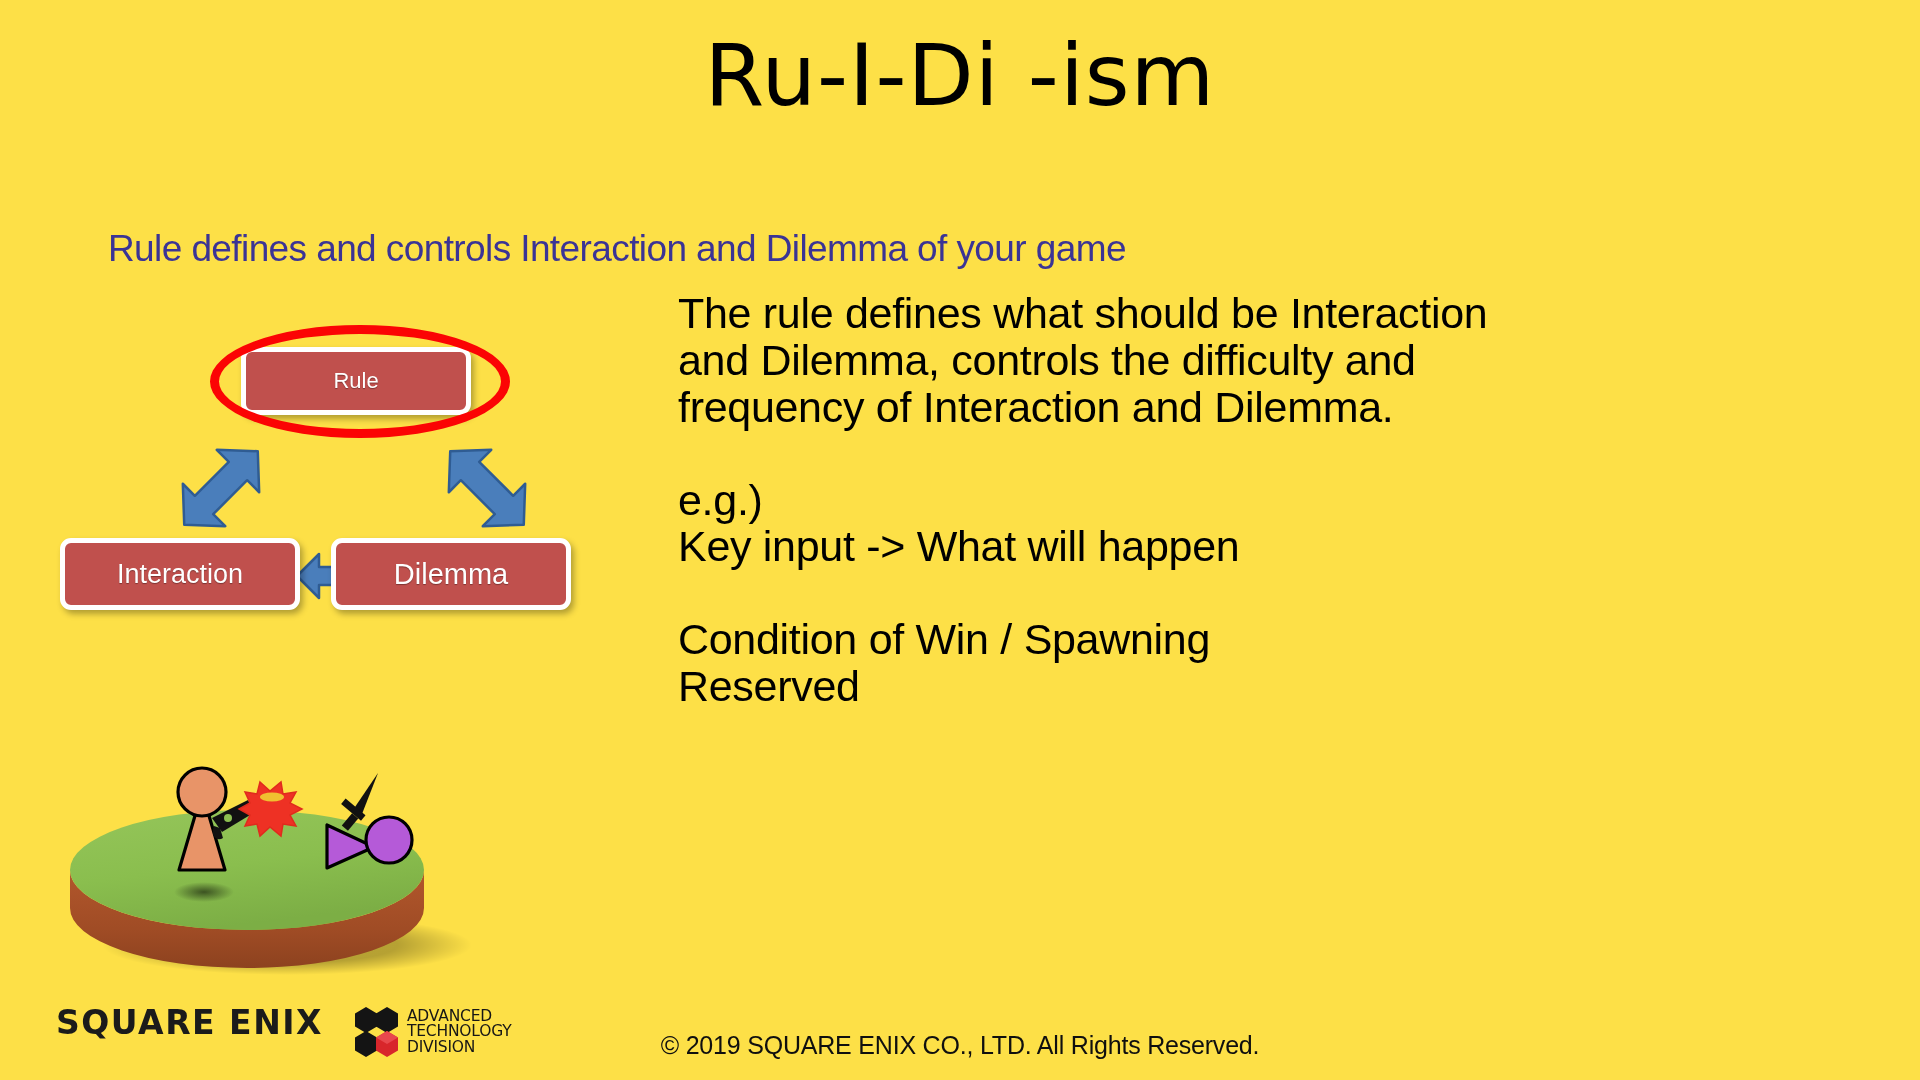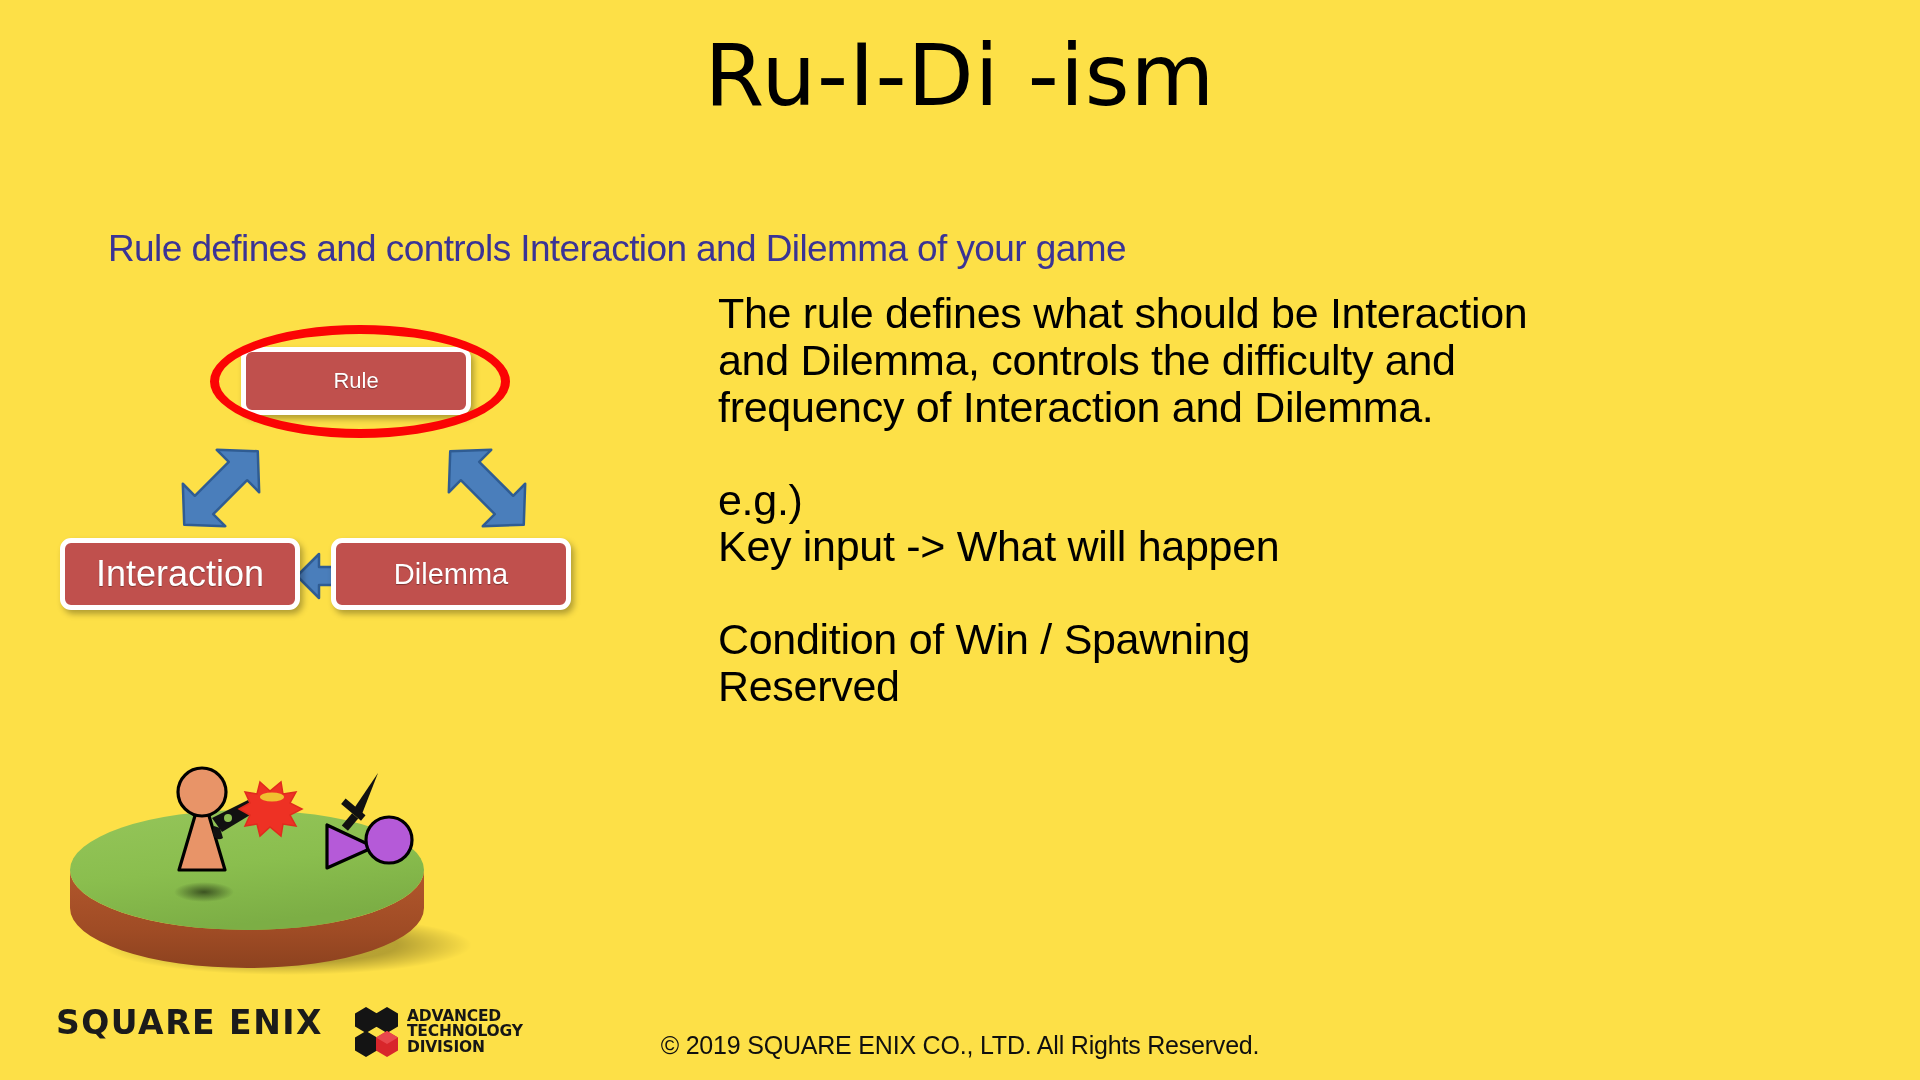--- a/index.html
+++ b/index.html
@@ -75,21 +75,21 @@
     top: 47px;
     width: 230px;
     height: 68px;
     font-size: 22px;
   }
   #node-interaction {
     left: 5px;
     top: 238px;
     width: 240px;
     height: 72px;
-    font-size: 36px;
+    font-size: 27px;
   }
   #node-dilemma {
     left: 276px;
     top: 238px;
     width: 240px;
     height: 72px;
     font-size: 29px;
   }
   #ellipse-highlight {
     position: absolute;
@@ -114,21 +114,20 @@
   #body-text {
     position: absolute;
     left: 678px;
     top: 290px;
     width: 860px;
     font-family: "Liberation Sans", sans-serif;
     font-size: 43px;
     line-height: 1.09;
     color: #000000;
     letter-spacing: -0.3px;
-    margin-left: 40px;
   }
   #body-text p { margin: 0; }
   #body-text .gap { height: 46px; }
 
   
   #game-illustration {
     position: absolute;
     left: 62px;
     top: 740px;
     width: 430px;
@@ -152,21 +151,21 @@
     color: #1b1b1b;
     display: flex;
     align-items: center;
     line-height: 1;
     white-space: nowrap;
   }
   #atd-logo { display: flex; align-items: center; }
   #atd-words {
     margin-left: 2px;
     font-family: "DejaVu Sans", sans-serif;
-    font-weight: 700;
+    font-weight: 400;
     font-size: 15.5px;
     line-height: 15.5px;
     letter-spacing: -0.2px;
     color: #161616;
   }
   #copyright {
     position: absolute;
     left: 0;
     bottom: 20px;
     width: 1920px;

